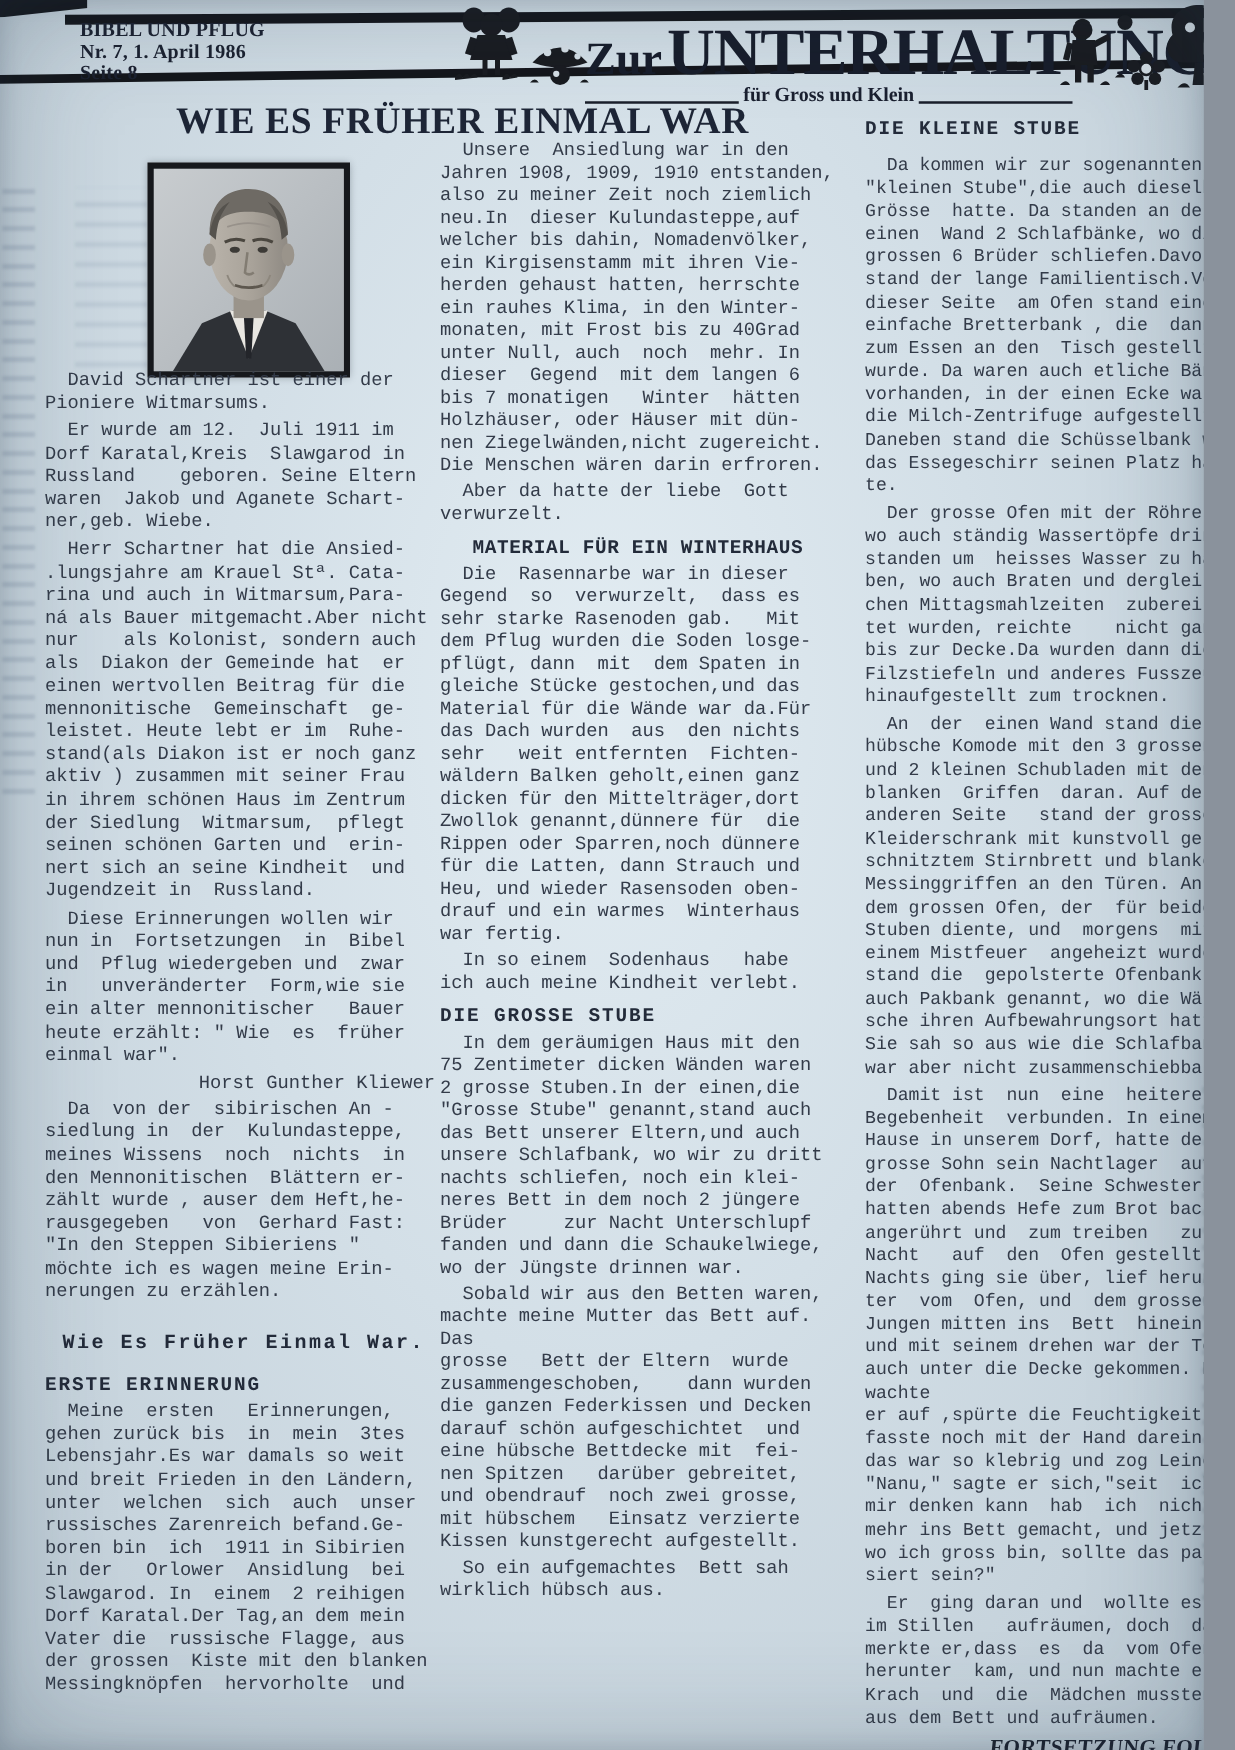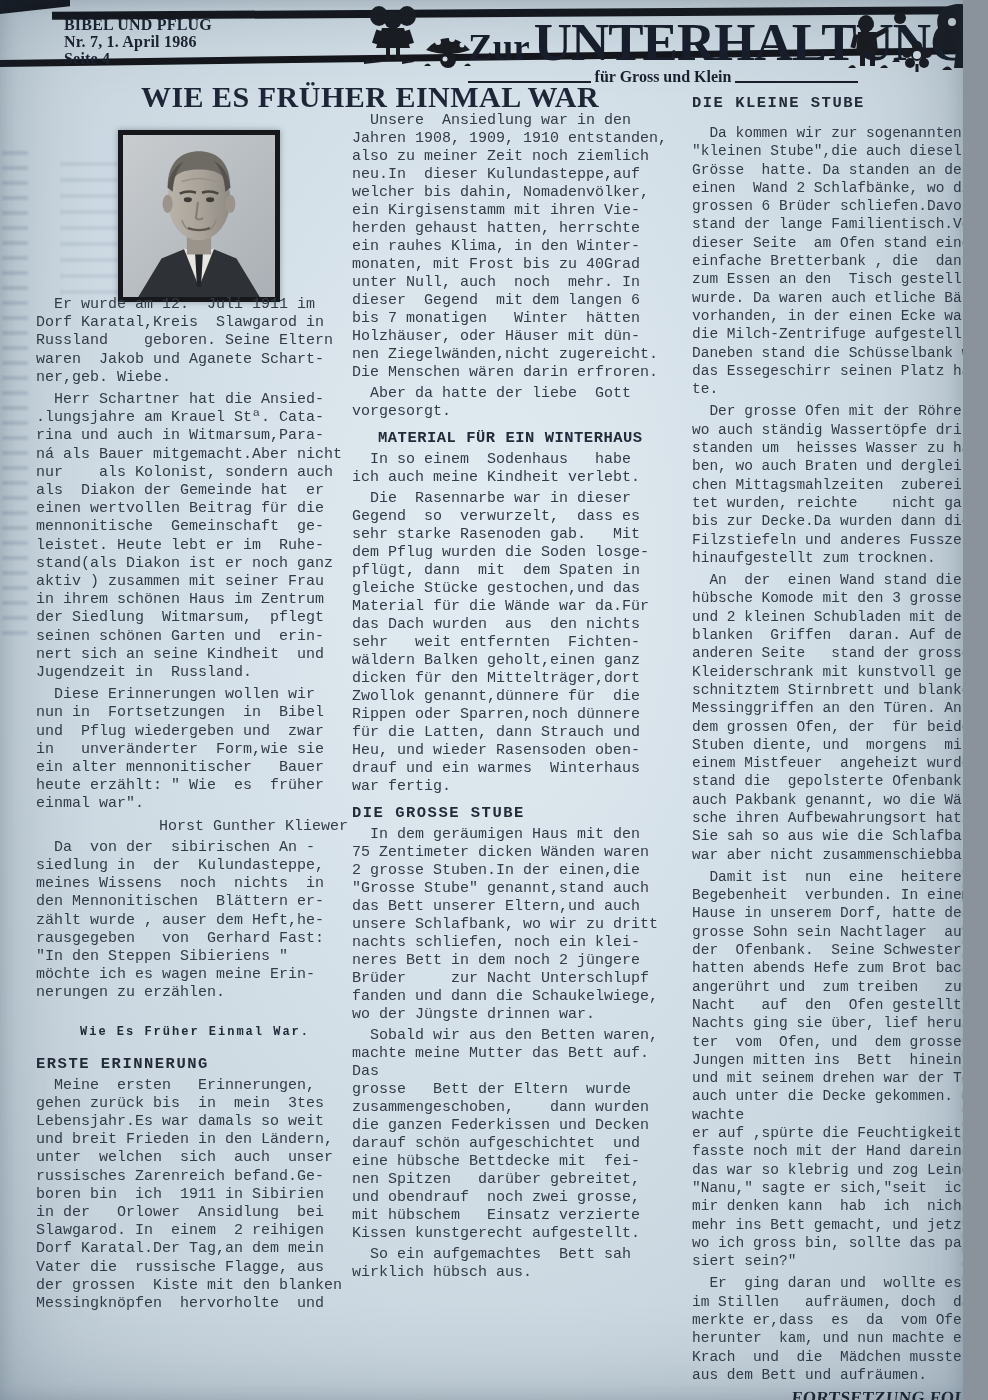--- a/index.html
+++ b/index.html
@@ -45,21 +45,21 @@
   .para{font-family:"Liberation Mono","DejaVu Sans Mono",monospace;
     font-size:15px;line-height:18.2px;white-space:pre-wrap;margin:0 0 4px 0;}
   .col-middle .para{line-height:18px;margin-bottom:3px;}
   .col-right .para{font-size:14.5px;line-height:18.3px;margin-bottom:4px;}
   .subhead{font-family:"Liberation Mono","DejaVu Sans Mono",monospace;
     font-weight:bold;font-size:15.5px;color:#232b3a;letter-spacing:1.5px;margin:8px 0 4px 0;white-space:nowrap;}
   .subhead.indented{margin-left:26px;letter-spacing:.5px;}
   .byline{font-family:"Liberation Mono","DejaVu Sans Mono",monospace;
     font-size:15px;text-align:right;padding-right:6px;margin:2px 0 4px 0;}
   .series-title{font-family:"Liberation Mono","DejaVu Sans Mono",monospace;
-    font-weight:bold;font-size:12px;text-align:center;letter-spacing:2px;color:#222a39;margin:22px 0 16px 0;}
+    font-weight:bold;font-size:16px;text-align:center;letter-spacing:2px;color:#222a39;margin:22px 0 16px 0;}
   .continuation{font-family:"Liberation Serif", serif;font-weight:bold;font-size:17px;
     text-align:right;color:#1c222f;transform:skewX(-6deg);margin-top:4px;letter-spacing:.5px;}
   
   .ghost{position:absolute;pointer-events:none;filter:blur(1.2px);opacity:.5;}
   .ghost-left{left:2px;top:140px;width:26px;height:500px;
     background:repeating-linear-gradient(180deg, transparent 0 11px, rgba(70,90,120,.35) 11px 15px);}
   .ghost-under-photo{left:60px;top:150px;width:58px;height:150px;
     background:repeating-linear-gradient(180deg, transparent 0 12px, rgba(90,110,140,.25) 12px 16px);}
   .ghost-right{left:962px;top:860px;width:22px;height:420px;
     background:repeating-linear-gradient(180deg, transparent 0 10px, rgba(60,70,90,.4) 10px 14px);}
@@ -76,21 +76,21 @@
   <div class="smudge" style="left:975px;top:990px;width:10px;height:260px;"></div>
 
   <div>
     <div class="corner-wedge"></div>
     <div class="bar bar-top"></div>
     <div class="bar bar-bottom"></div>
 
     <div class="pub-info">
       <div>BIBEL UND PFLUG</div>
       <div>Nr. 7, 1. April 1986</div>
-      <div>Seite 4</div>
+      <div>Seite 8</div>
     </div>
 
     <svg class="doodle" style="left:362px;top:4px;" width="62" height="62" viewBox="0 0 62 62">
       <g fill="#191b20">
         <ellipse cx="17" cy="12" rx="9" ry="10"></ellipse>
         <ellipse cx="45" cy="12" rx="9" ry="10"></ellipse>
         <circle cx="31" cy="16" r="9"></circle>
         <path d="M20 24 L42 24 L48 44 L14 44 Z"></path>
         <rect x="12" y="26" width="6" height="14" transform="rotate(18 15 33)"></rect>
         <rect x="44" y="26" width="6" height="14" transform="rotate(-18 47 33)"></rect>
@@ -200,20 +200,22 @@
       <ellipse cx="86" cy="64" rx="4" ry="2.4" fill="#3c3a36"></ellipse>
 
       <path d="M74 66 L72 82 q3 3 7 0" stroke="#827c72" stroke-width="2" fill="none"></path>
       <path d="M64 92 q11 4 22 0" stroke="#5d574e" stroke-width="2.2" fill="none"></path>
       <path d="M58 84 q2 6 6 9 M92 84 q-2 6 -6 9" stroke="#8d877d" stroke-width="1.5" fill="none"></path>
       <path d="M58 46 q17 -6 34 0" stroke="#97918a" stroke-width="1.5" fill="none"></path>
     </svg>
   </div>
 
   <div class="col col-left">
+    <div class="para">  David Schartner ist einer der
+Pioniere Witmarsums.</div>
     <div class="para">  Er wurde am 12.  Juli 1911 im
 Dorf Karatal,Kreis  Slawgarod in
 Russland    geboren. Seine Eltern
 waren  Jakob und Aganete Schart-
 ner,geb. Wiebe.</div>
     <div class="para">  Herr Schartner hat die Ansied-
 .lungsjahre am Krauel Stª. Cata-
 rina und auch in Witmarsum,Para-
 ná als Bauer mitgemacht.Aber nicht
 nur    als Kolonist, sondern auch
@@ -272,41 +274,41 @@
 herden gehaust hatten, herrschte
 ein rauhes Klima, in den Winter-
 monaten, mit Frost bis zu 40Grad
 unter Null, auch  noch  mehr. In
 dieser  Gegend  mit dem langen 6
 bis 7 monatigen   Winter  hätten
 Holzhäuser, oder Häuser mit dün-
 nen Ziegelwänden,nicht zugereicht.
 Die Menschen wären darin erfroren.</div>
     <div class="para">  Aber da hatte der liebe  Gott
-vorgesorgt.</div>
+verwurzelt.</div>
     <div class="subhead indented">MATERIAL FÜR EIN WINTERHAUS</div>
-    <div class="para">  In so einem  Sodenhaus   habe
-ich auch meine Kindheit verlebt.</div>
     <div class="para">  Die  Rasennarbe war in dieser
 Gegend  so  verwurzelt,  dass es
 sehr starke Rasenoden gab.   Mit
 dem Pflug wurden die Soden losge-
 pflügt, dann  mit  dem Spaten in
 gleiche Stücke gestochen,und das
 Material für die Wände war da.Für
 das Dach wurden  aus  den nichts
 sehr   weit entfernten  Fichten-
 wäldern Balken geholt,einen ganz
 dicken für den Mittelträger,dort
 Zwollok genannt,dünnere für  die
 Rippen oder Sparren,noch dünnere
 für die Latten, dann Strauch und
 Heu, und wieder Rasensoden oben-
 drauf und ein warmes  Winterhaus
 war fertig.</div>
+    <div class="para">  In so einem  Sodenhaus   habe
+ich auch meine Kindheit verlebt.</div>
     <div class="subhead">DIE GROSSE STUBE</div>
     <div class="para">  In dem geräumigen Haus mit den
 75 Zentimeter dicken Wänden waren
 2 grosse Stuben.In der einen,die
 "Grosse Stube" genannt,stand auch
 das Bett unserer Eltern,und auch
 unsere Schlafbank, wo wir zu dritt
 nachts schliefen, noch ein klei-
 neres Bett in dem noch 2 jüngere
 Brüder     zur Nacht Unterschlupf

